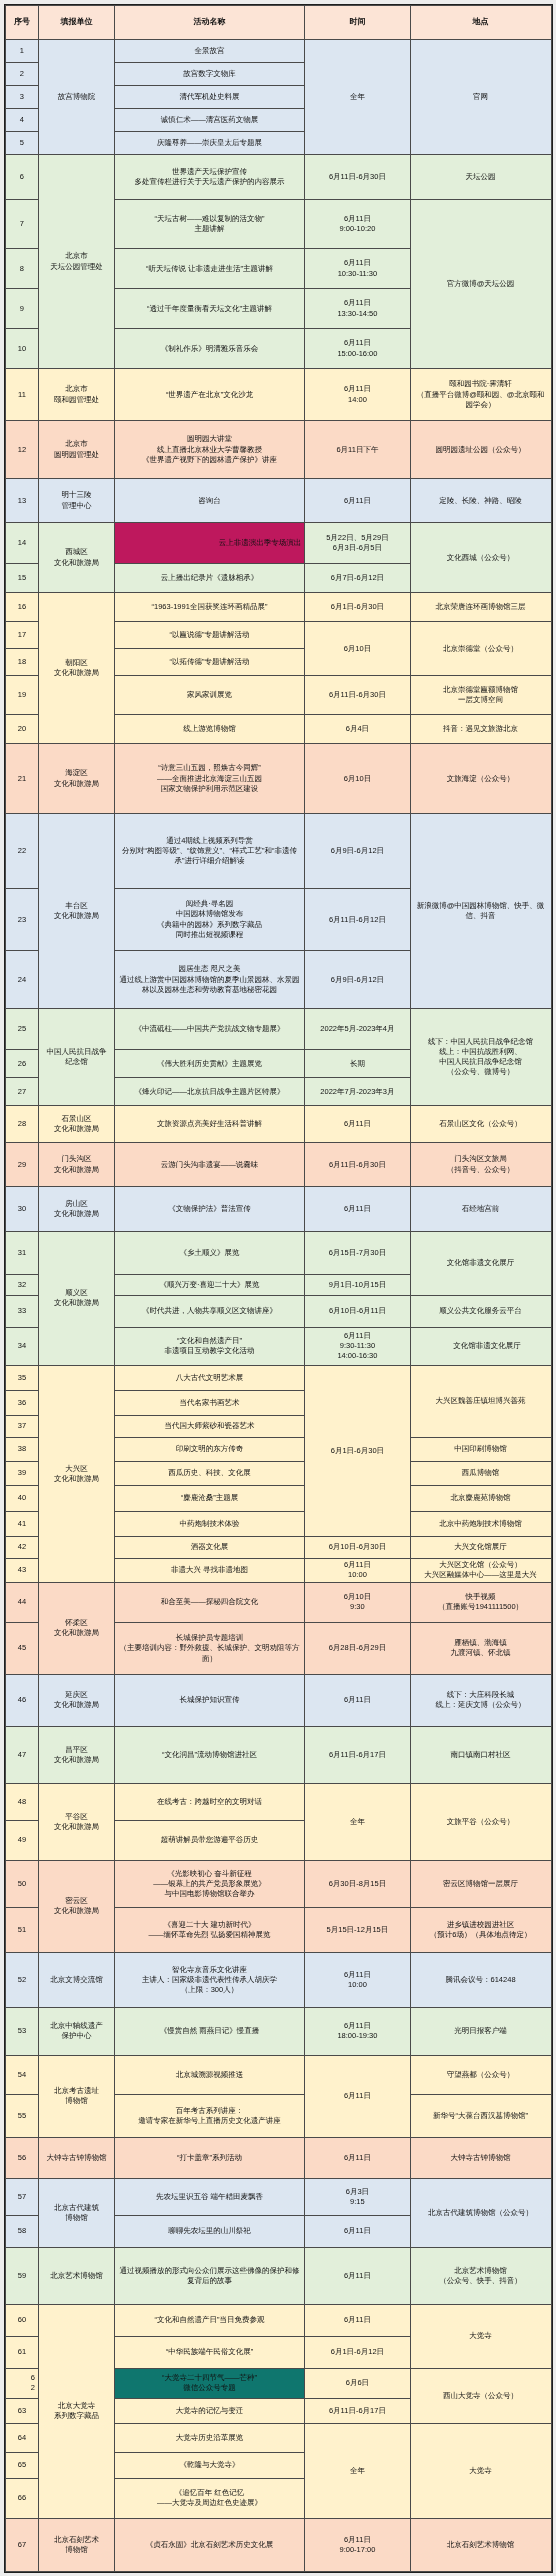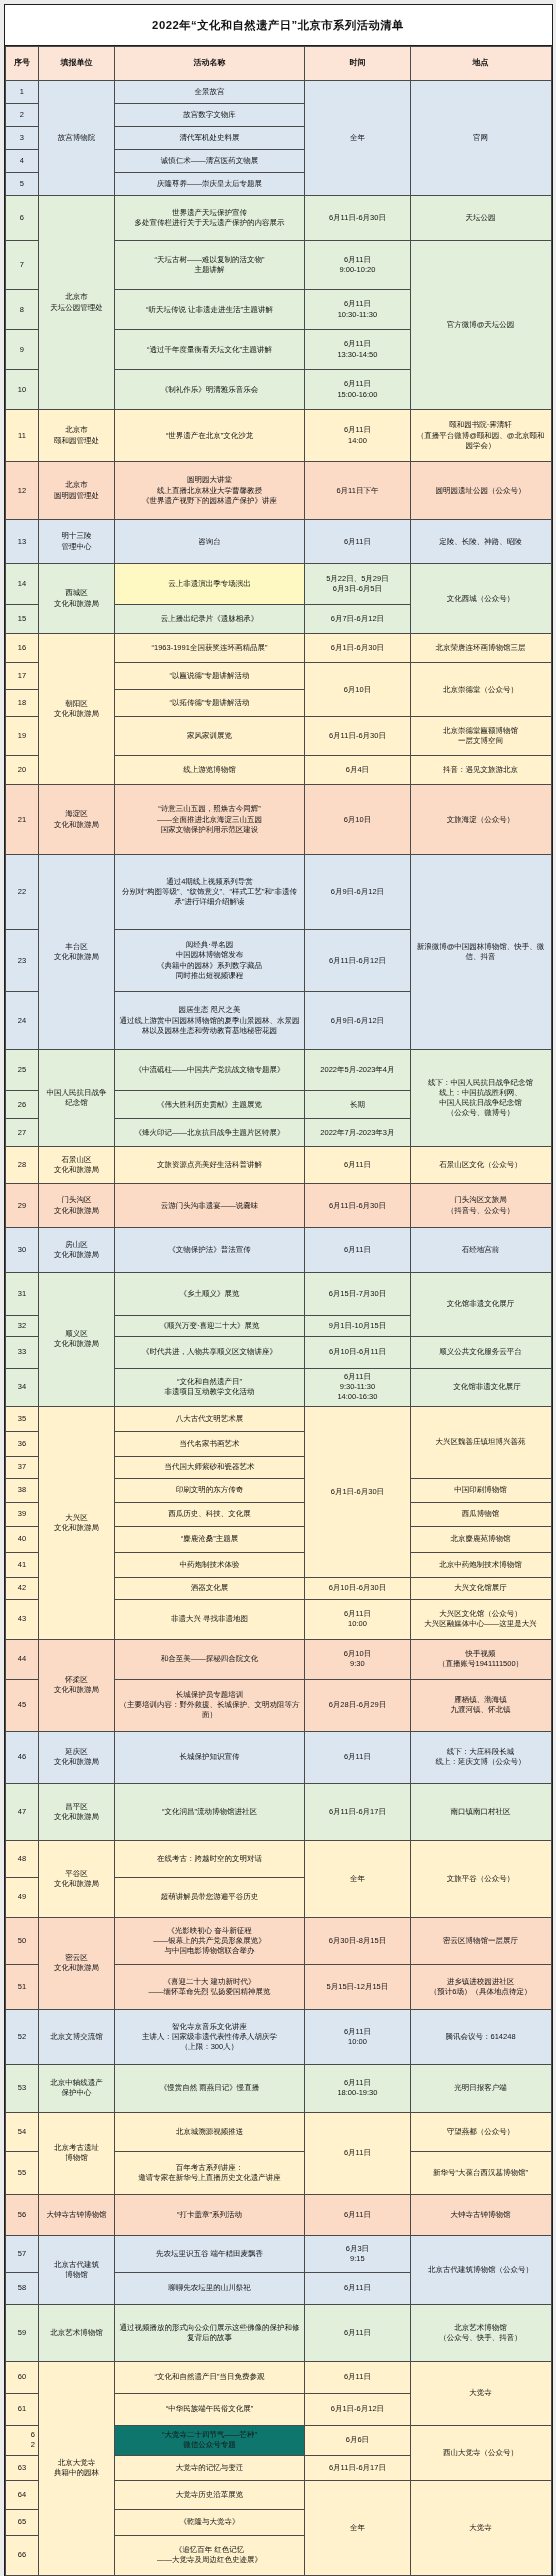--- a/index.html
+++ b/index.html
@@ -13,21 +13,20 @@
   th,td{border:0.5px solid #4a4a4a;text-align:center;vertical-align:middle;
         padding:1.5px 3.1px;font-size:7.5px;line-height:1.35;white-space:pre-line;
         word-break:break-word;}
   thead th{height:30px;font-size:8px;font-weight:bold;}
   tr.group-start td{border-top:1px solid #1f1f1f;}
 </style>
 </head>
 <body>
 
 <div class="sheet">
-  <div class="title">2022年“文化和自然遗产日”北京市系列活动清单</div>
   <table>
     <colgroup>
       <col class="c-no">
         <col class="c-unit">
         <col class="c-act">
         <col class="c-time">
         <col class="c-place">
     </colgroup>
     <thead>
       <tr>
@@ -122,21 +121,21 @@
           <td style="background: rgb(220, 230, 241);">明十三陵
 管理中心</td>
           <td style="background: rgb(220, 230, 241);">咨询台</td>
           <td style="background: rgb(220, 230, 241);">6月11日</td>
           <td style="background: rgb(220, 230, 241);">定陵、长陵、神路、昭陵</td>
         </tr>
         <tr class="group-start" style="height: 41px;">
           <td style="background: rgb(226, 239, 218);">14</td>
           <td rowspan="2" style="background: rgb(226, 239, 218);">西城区
 文化和旅游局</td>
-          <td style="background: #fef9c3;">云上非遗演出季专场演出</td>
+          <td style="background: #be185d; text-align: right;">云上非遗演出季专场演出</td>
           <td style="background: rgb(226, 239, 218);">5月22日、5月29日
 6月3日-6月5日</td>
           <td rowspan="2" style="background: rgb(226, 239, 218);">文化西城（公众号）</td>
         </tr>
         <tr style="height: 29px;">
           <td style="background: rgb(226, 239, 218);">15</td>
           <td style="background: rgb(226, 239, 218);">云上播出纪录片《遗脉相承》</td>
           <td style="background: rgb(226, 239, 218);">6月7日-6月12日</td>
         </tr>
         <tr class="group-start" style="height: 29px;">
@@ -312,21 +311,21 @@
           <td style="background: rgb(255, 242, 204);">41</td>
           <td style="background: rgb(255, 242, 204);">中药炮制技术体验</td>
           <td style="background: rgb(255, 242, 204);">北京中药炮制技术博物馆</td>
         </tr>
         <tr style="height: 22px;">
           <td style="background: rgb(255, 242, 204);">42</td>
           <td style="background: rgb(255, 242, 204);">酒器文化展</td>
           <td style="background: rgb(255, 242, 204);">6月10日-6月30日</td>
           <td style="background: rgb(255, 242, 204);">大兴文化馆展厅</td>
         </tr>
-        <tr style="height: 40px; border-radius: 19px;">
+        <tr style="height: 24px; border-radius: 19px;">
           <td style="background: rgb(255, 242, 204);">43</td>
           <td style="background: rgb(255, 242, 204);">非遗大兴 寻找非遗地图</td>
           <td style="background: rgb(255, 242, 204);">6月11日
 10:00</td>
           <td style="background: rgb(255, 242, 204);">大兴区文化馆（公众号）
 大兴区融媒体中心——这里是大兴</td>
         </tr>
         <tr class="group-start" style="height: 40px;">
           <td style="background: rgb(251, 218, 198);">44</td>
           <td rowspan="2" style="background: rgb(251, 218, 198);">怀柔区
@@ -450,21 +449,21 @@
           <td style="background: rgb(226, 239, 218);">59</td>
           <td style="background: rgb(226, 239, 218);">北京艺术博物馆</td>
           <td style="background: rgb(226, 239, 218);">通过视频播放的形式向公众们展示这些佛像的保护和修复背后的故事</td>
           <td style="background: rgb(226, 239, 218);">6月11日</td>
           <td style="background: rgb(226, 239, 218);">北京艺术博物馆
 （公众号、快手、抖音）</td>
         </tr>
         <tr class="group-start" style="height: 32px;">
           <td style="background: rgb(255, 242, 204);">60</td>
           <td rowspan="7" style="background: rgb(255, 242, 204);">北京大觉寺
-典籍中的园林</td>
+系列数字藏品</td>
           <td style="background: rgb(255, 242, 204);">“文化和自然遗产日”当日免费参观</td>
           <td style="background: rgb(255, 242, 204);">6月11日</td>
           <td rowspan="2" style="background: rgb(255, 242, 204);">大觉寺</td>
         </tr>
         <tr style="height: 32px;">
           <td style="background: rgb(255, 242, 204);">61</td>
           <td style="background: rgb(255, 242, 204);">“中华民族端午民俗文化展”</td>
           <td style="background: rgb(255, 242, 204);">6月1日-6月12日</td>
         </tr>
         <tr style="height: 30px;">

